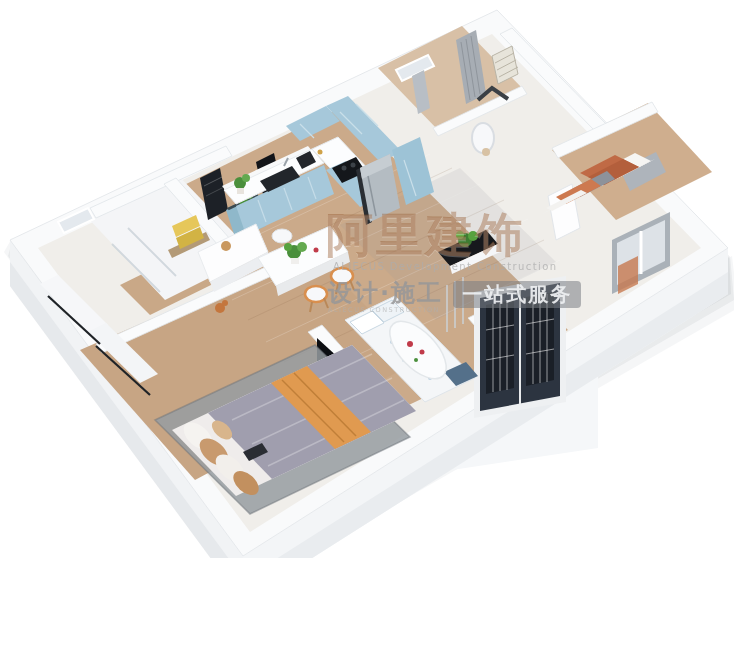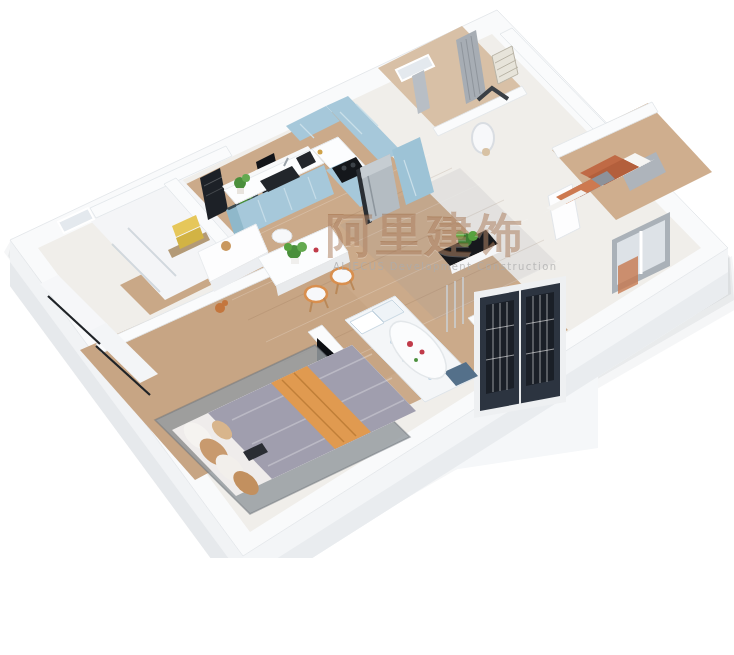--- a/index.html
+++ b/index.html
@@ -365,14 +365,21 @@
           <ellipse cx="222" cy="430" rx="12" ry="7" fill="#d8b58c" transform="rotate(42 222 430)"></ellipse>
         </g>
         <polygon points="243,452 262,443 268,452 249,461" fill="#2a2d33"></polygon>
       </g>
     </g>
 
   </svg>
 
   <div class="wm wm-brand">阿里建饰</div>
   <div class="wm wm-en">ALIECUS Development Construction</div>
+  <div class="wm wm-row">
+    <div>
+      <span class="wm-services">设计·施工</span>
+      <span class="wm-sub">ALIECUS CONSTRUCTION</span>
+    </div>
+    <span class="wm-badge">一站式服务</span>
+  </div>
 
 </div>
 
 </body></html>

